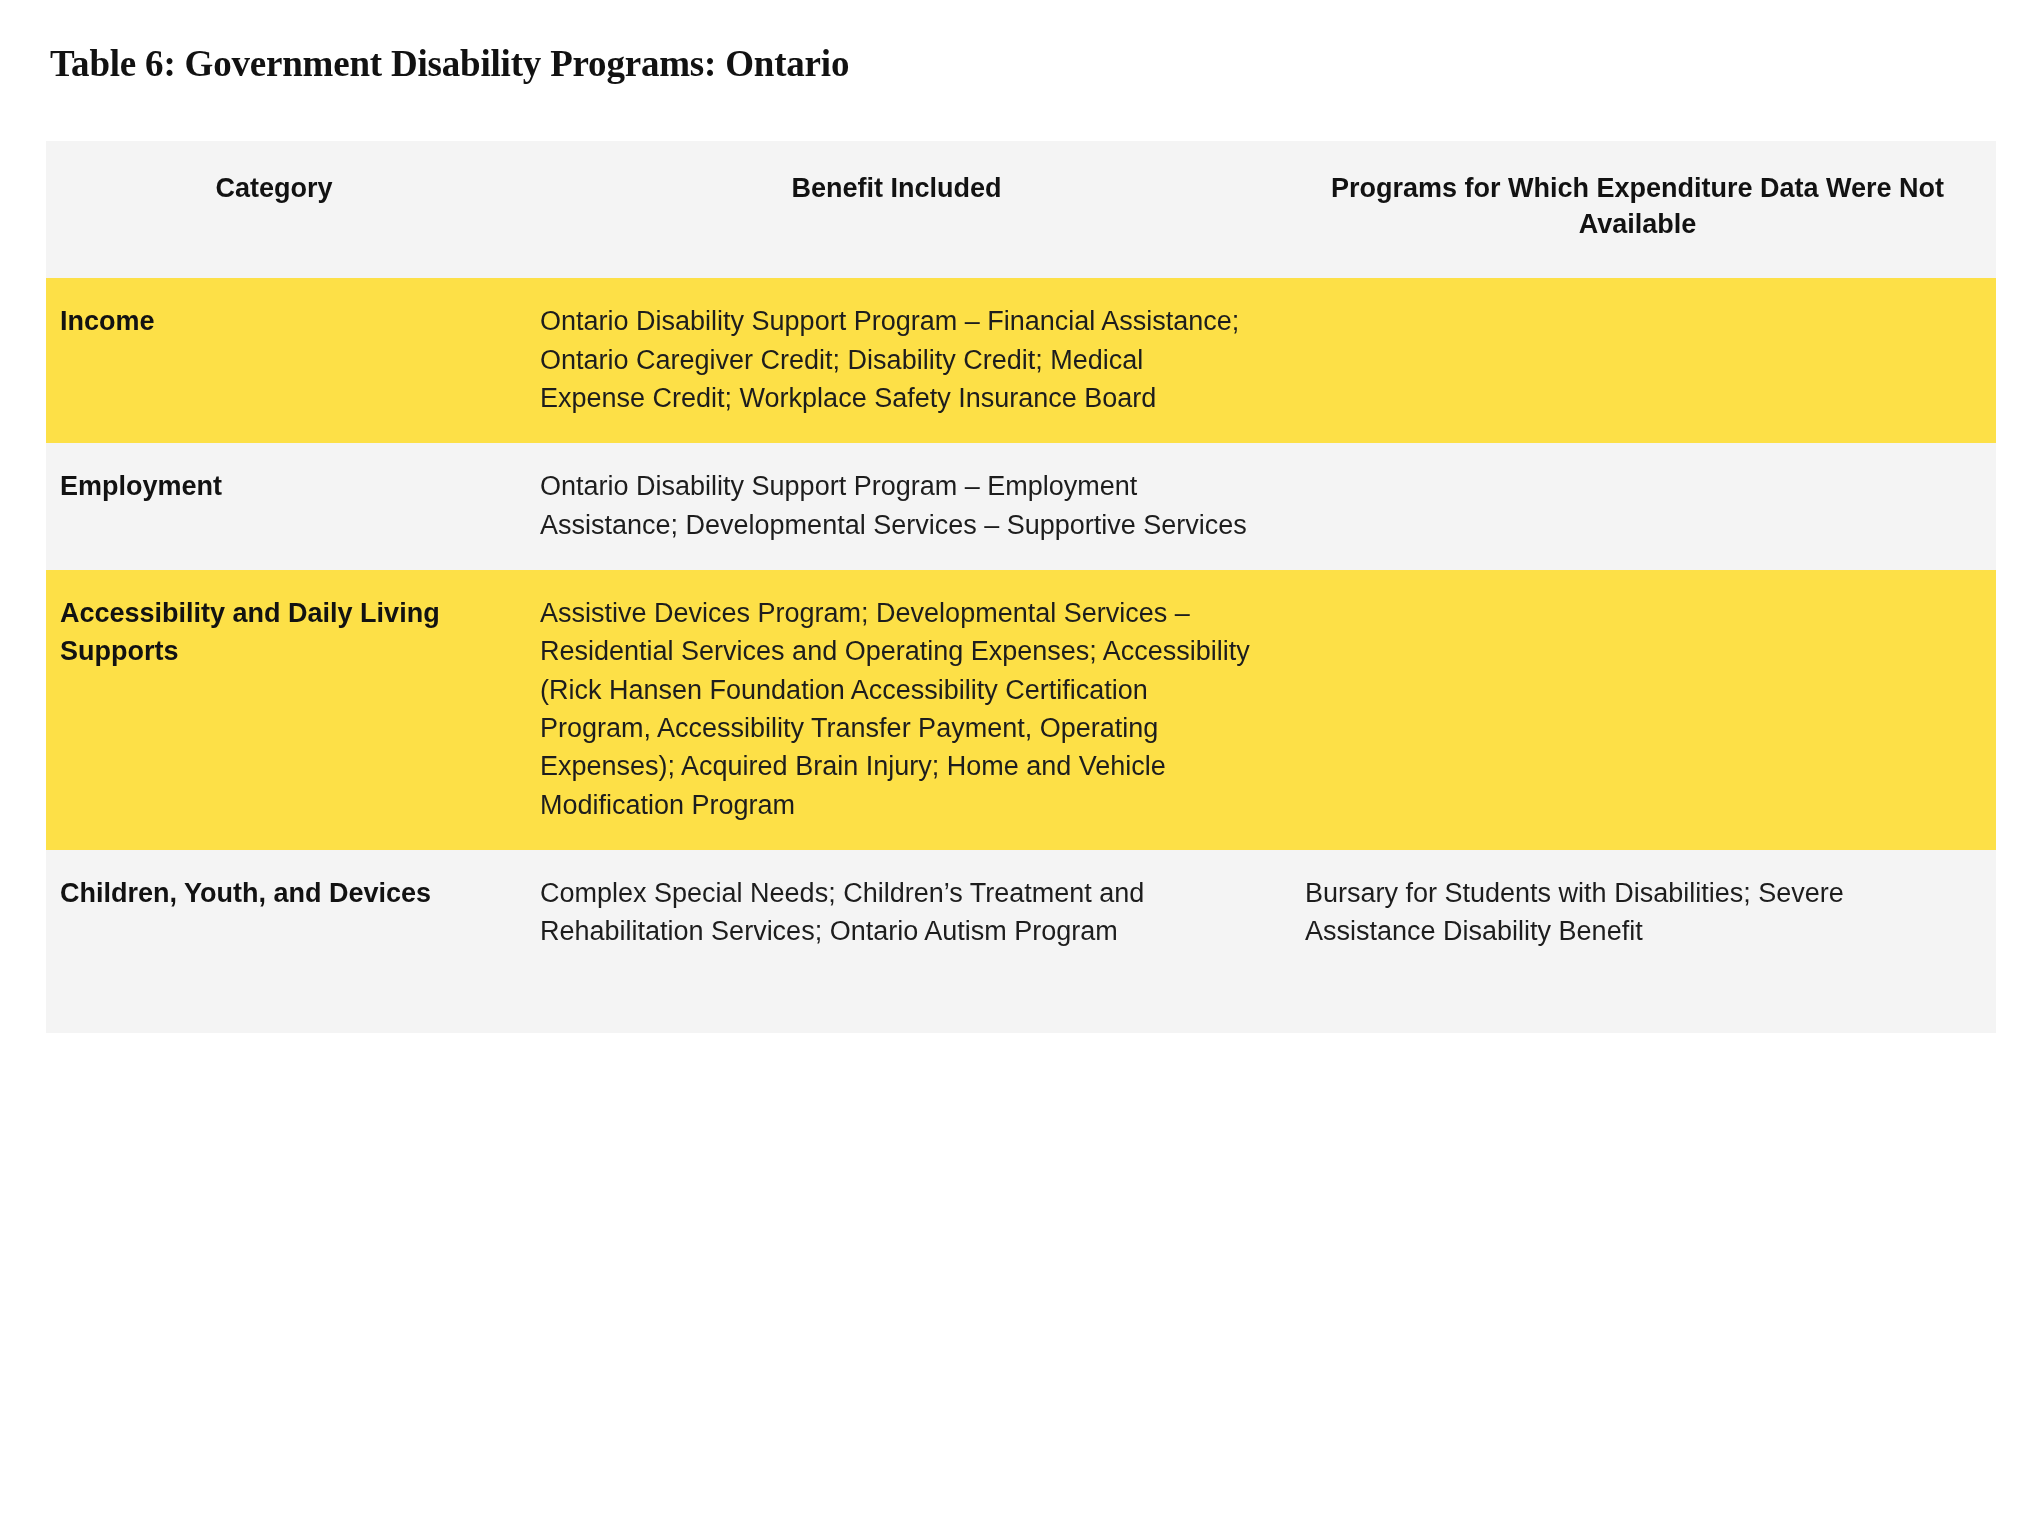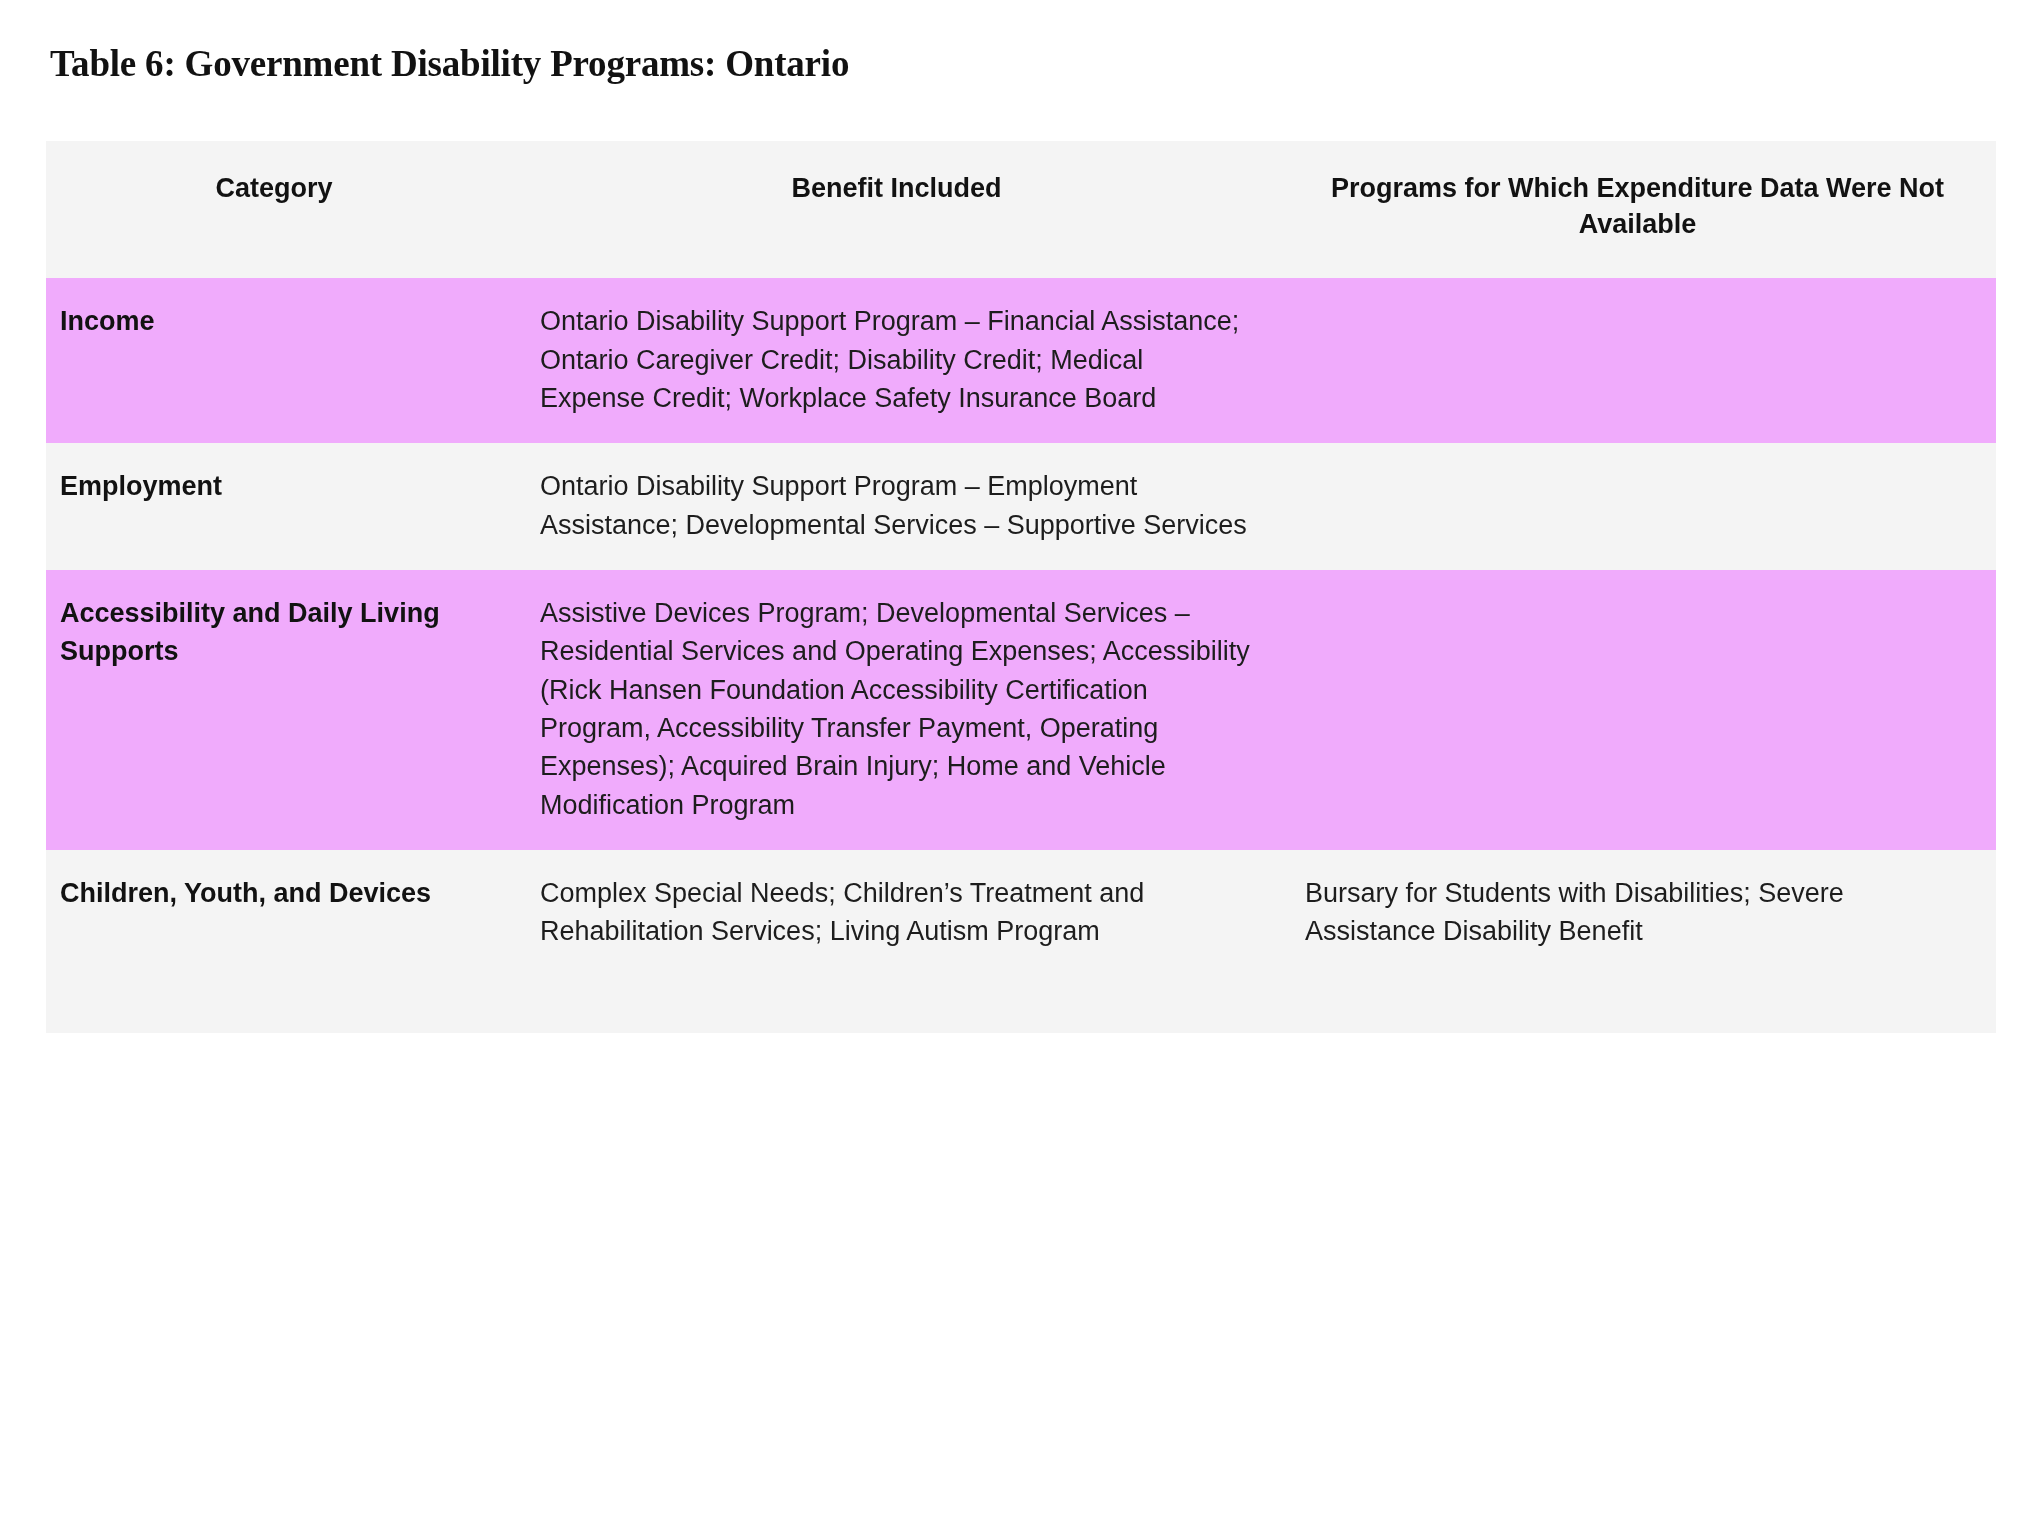--- a/index.html
+++ b/index.html
@@ -56,21 +56,21 @@
   }
   tbody td.cat {
     font-weight: bold;
     color: #121212;
     padding-left: 14px;
   }
   tbody tr.shade td {
     background: #f4f4f4;
   }
   tbody tr.plain td {
-    background: #f0abfc;
+    background: #fde047;
   }
   .spacer-row td {
     padding: 0;
     height: 56px;
   }
 </style>
 </head>
 <body>
 
 <div class="page">
@@ -101,21 +101,21 @@
         <td>Ontario Disability Support Program – Employment Assistance; Developmental Services – Supportive Services</td>
         <td></td>
       </tr>
       <tr class="plain">
         <td class="cat">Accessibility and Daily Living Supports</td>
         <td>Assistive Devices Program; Developmental Services – Residential Services and Operating Expenses; Accessibility (Rick Hansen Foundation Accessibility Certification Program, Accessibility Transfer Payment, Operating Expenses); Acquired Brain Injury; Home and Vehicle Modification Program</td>
         <td></td>
       </tr>
       <tr class="shade">
         <td class="cat">Children, Youth, and Devices</td>
-        <td>Complex Special Needs; Children’s Treatment and Rehabilitation Services; Living Autism Program</td>
+        <td>Complex Special Needs; Children’s Treatment and Rehabilitation Services; Ontario Autism Program</td>
         <td>Bursary for Students with Disabilities; Severe Assistance Disability Benefit</td>
       </tr>
       <tr class="shade spacer-row">
         <td></td>
         <td></td>
         <td></td>
       </tr>
     </tbody>
   </table>
 

